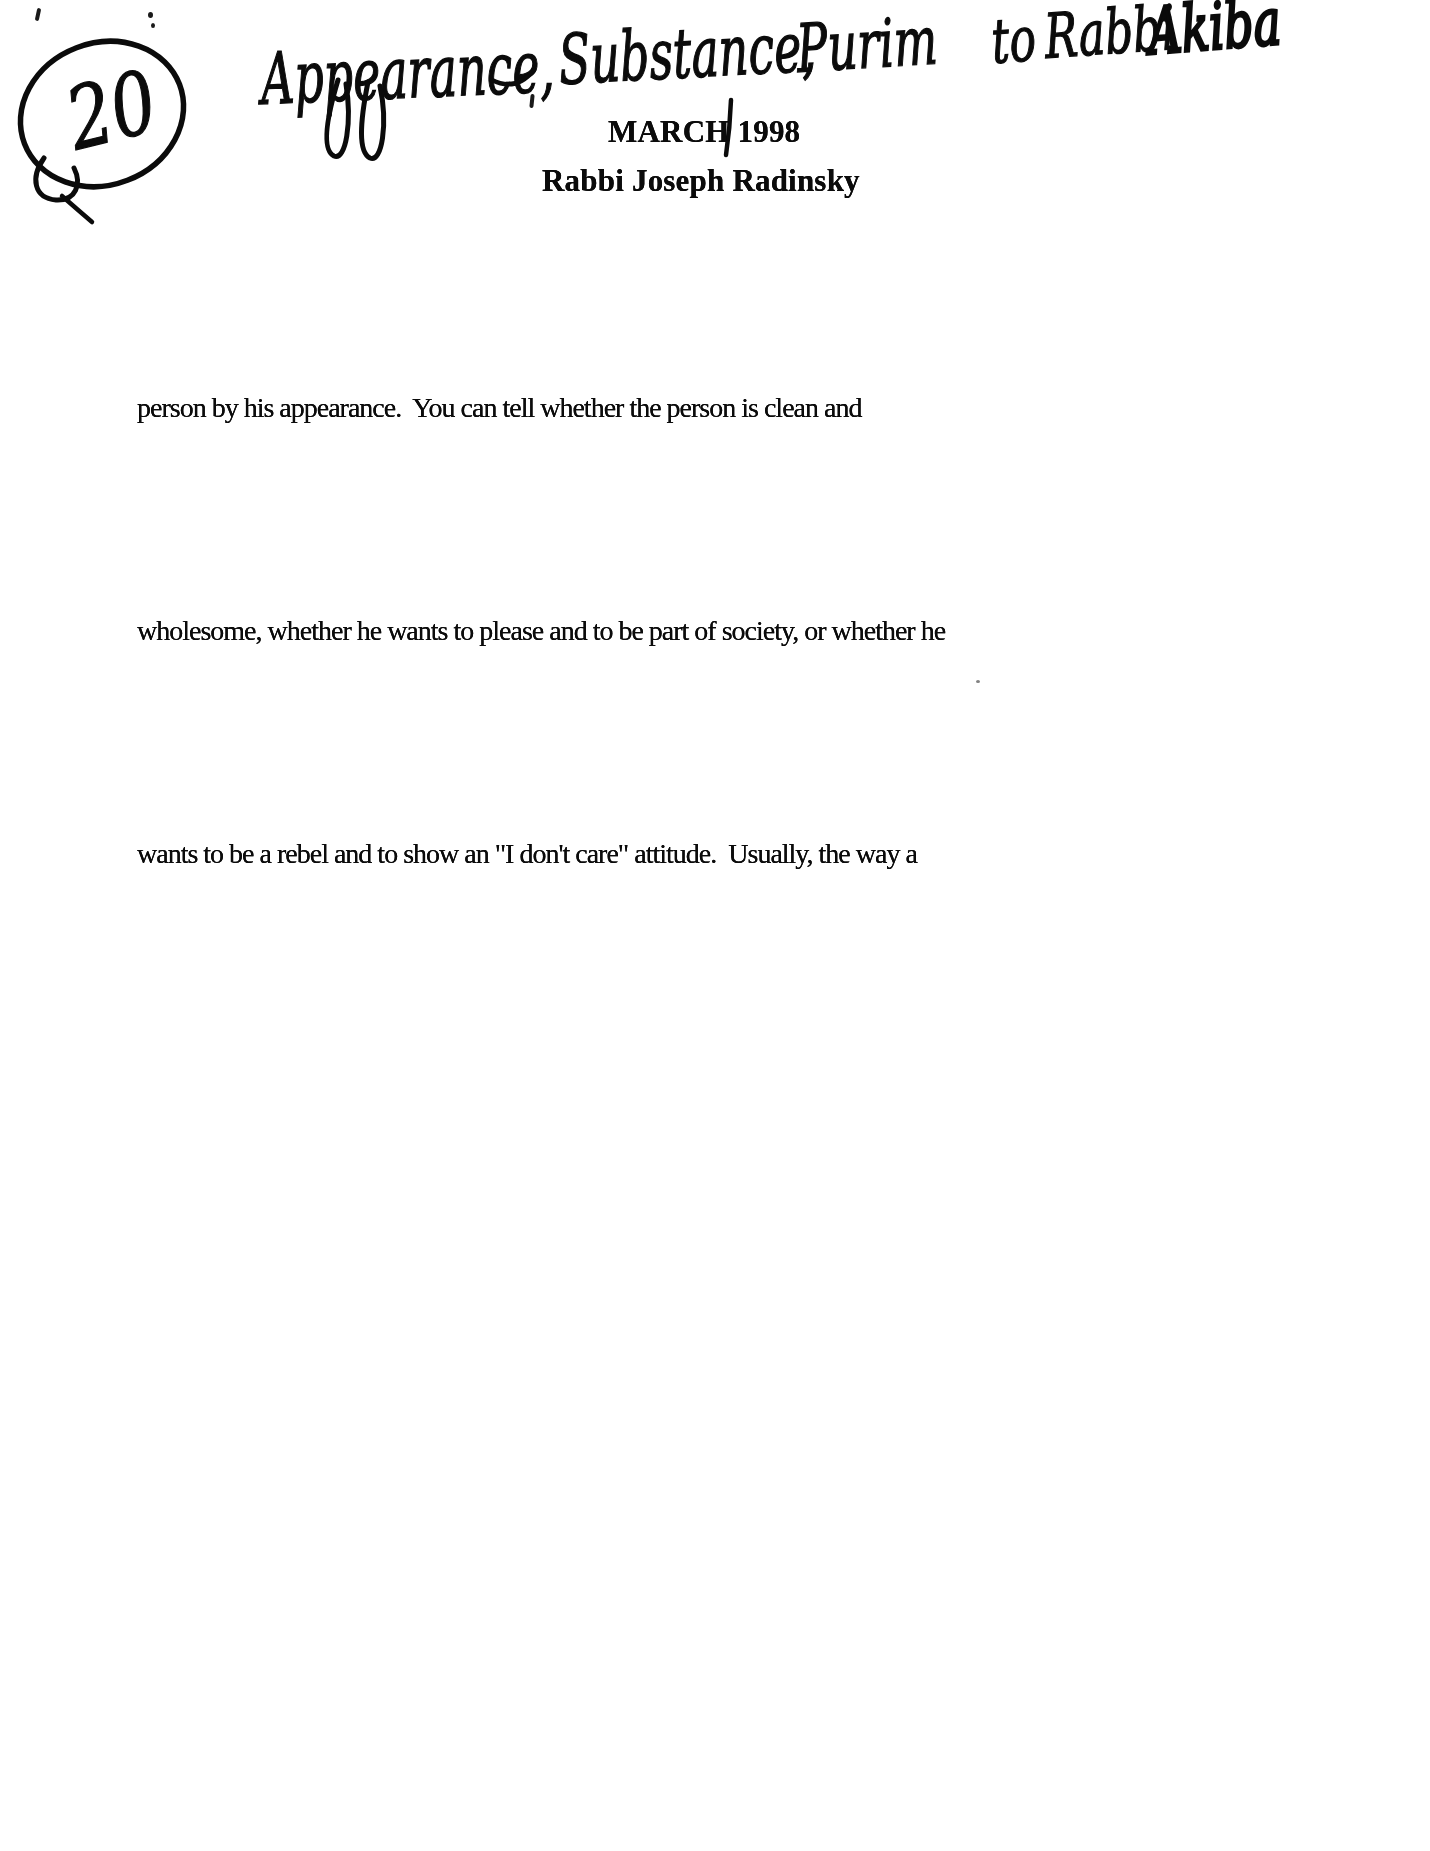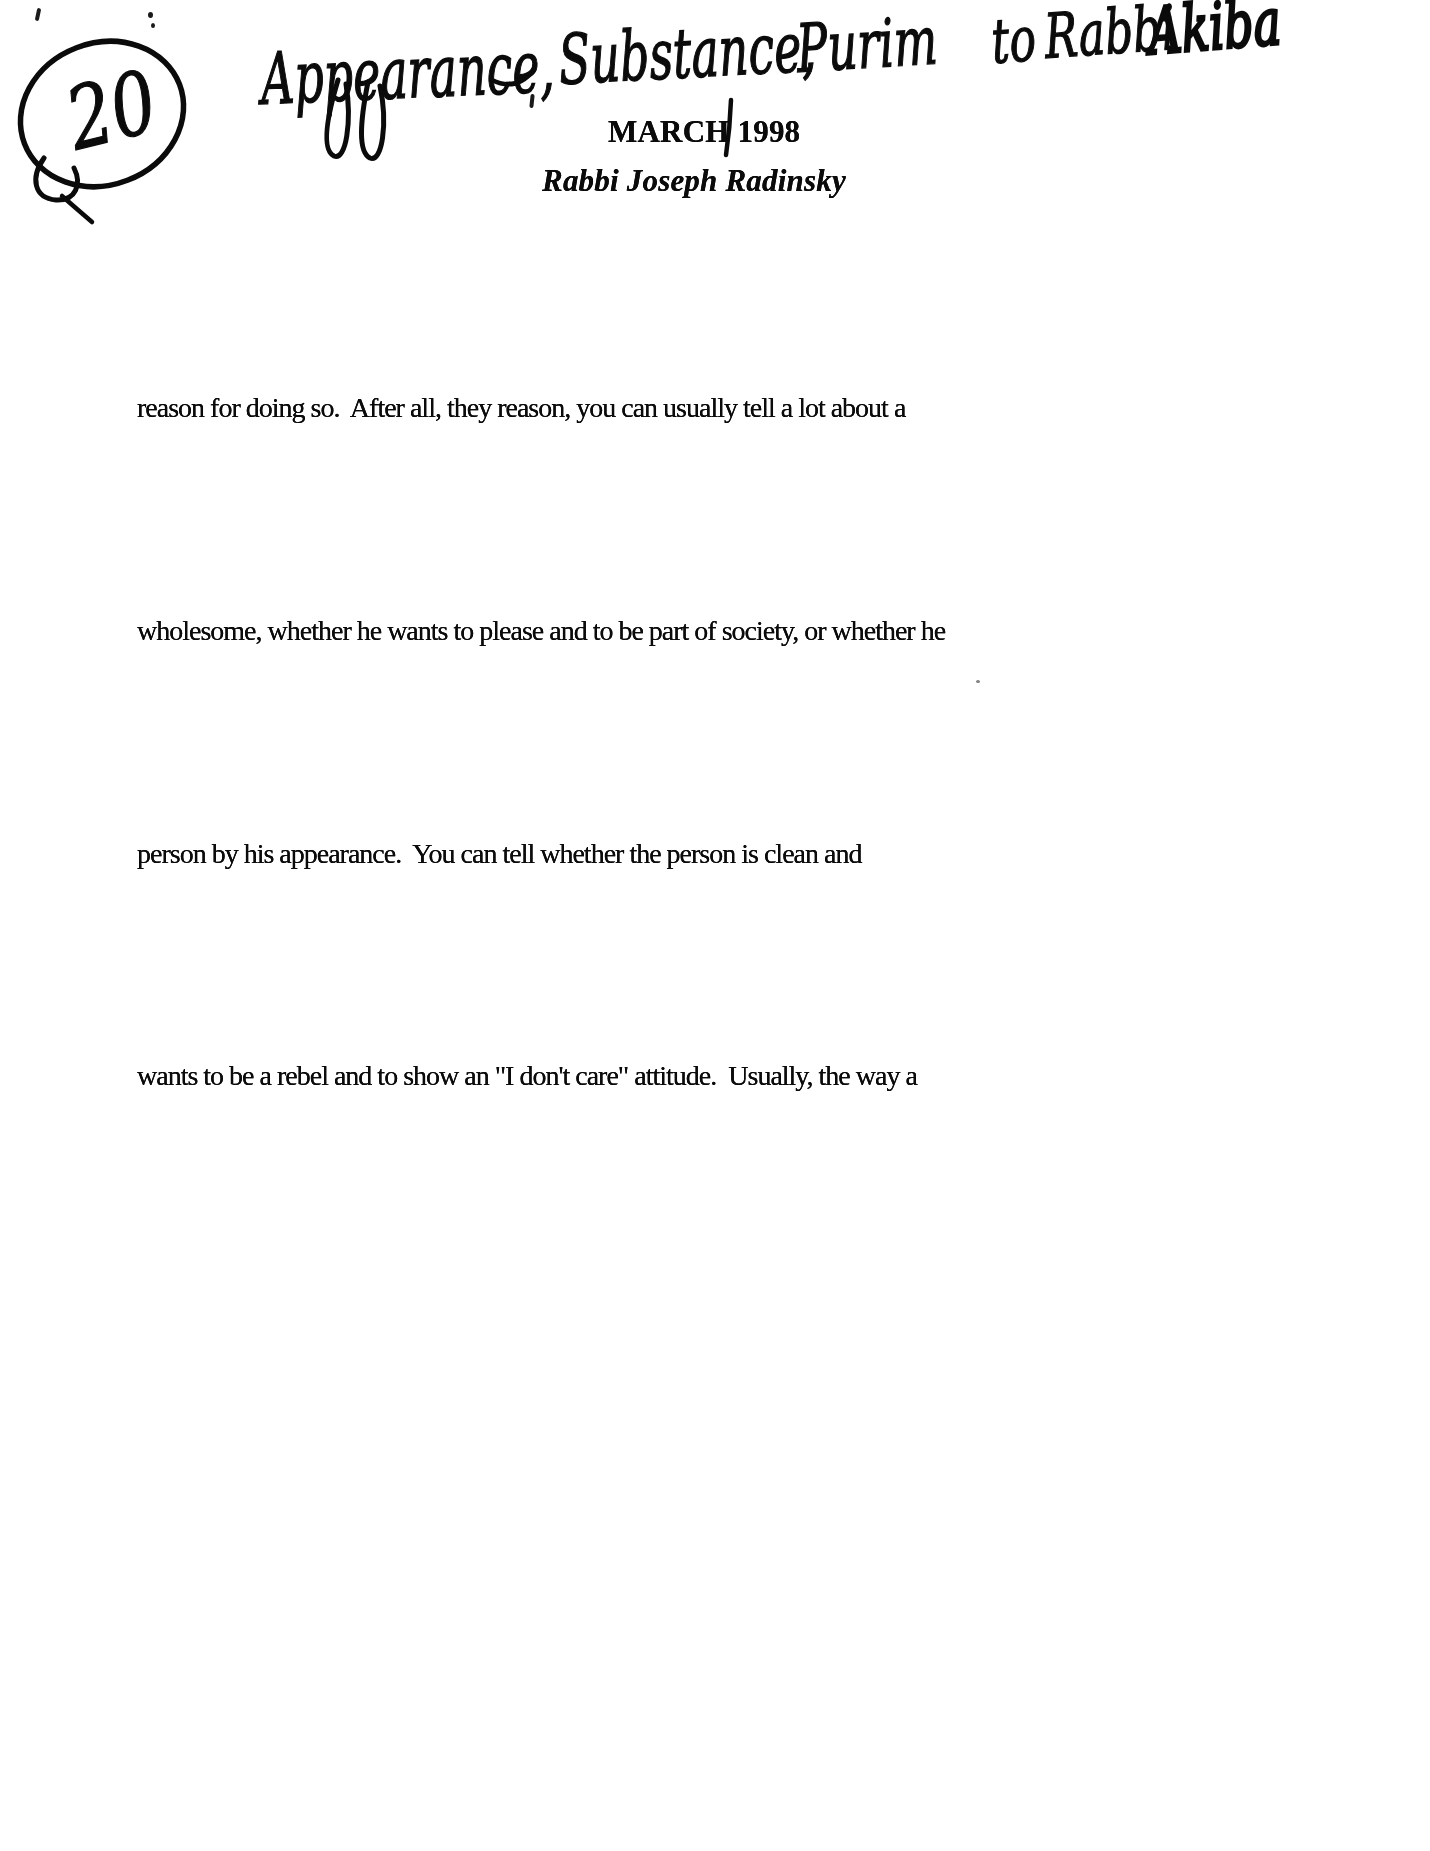--- a/index.html
+++ b/index.html
@@ -23,21 +23,21 @@
   .header-line {
     position: absolute;
     font-weight: bold;
     font-size: 31px;
     line-height: 1;
     letter-spacing: 0.2px;
     white-space: pre;
     text-shadow: 0 0 0.4px #000;
   }
   .march { left: 608px; top: 116px; }
-  .rabbi { left: 542px; top: 165px; font-style: italic; }
+  .rabbi { left: 542px; top: 165px; }
   .body-text {
     position: absolute;
     left: 137px;
     top: 223px;
     width: 1010px;
     font-size: 28px;
     line-height: 74.2px;
     letter-spacing: -1px;
     white-space: pre;
     text-shadow: 0 0 0.45px #000;
@@ -97,23 +97,22 @@
     <path d="M368,82 C360,122 358,152 370,158 C382,163 388,124 380,86" class="stroke" style="stroke-width:5"></path>
 
     <path d="M492,80 Q516,92 534,70" class="stroke" style="stroke-width:4.5"></path>
     <path d="M731,100 Q730,128 726,155" class="stroke" style="stroke-width:4.5"></path>
   </svg>
 
   <div class="typed header-line march">MARCH 1998</div>
   <div class="typed header-line rabbi">Rabbi Joseph Radinsky</div>
 
   <div class="typed body-text">
-    <div class="body-line">reason for doing so.  After all, they reason, you can usually tell a lot about a</div>
+    <div class="body-line">person by his appearance.  You can tell whether the person is clean and</div>
     <div class="body-line">wholesome, whether he wants to please and to be part of society, or whether he</div>
-    <div class="body-line">person by his appearance.  You can tell whether the person is clean and</div>
     <div class="body-line">wants to be a rebel and to show an "I don't care" attitude.  Usually, the way a</div>
     
     
     
     
     
     
     
     
     

